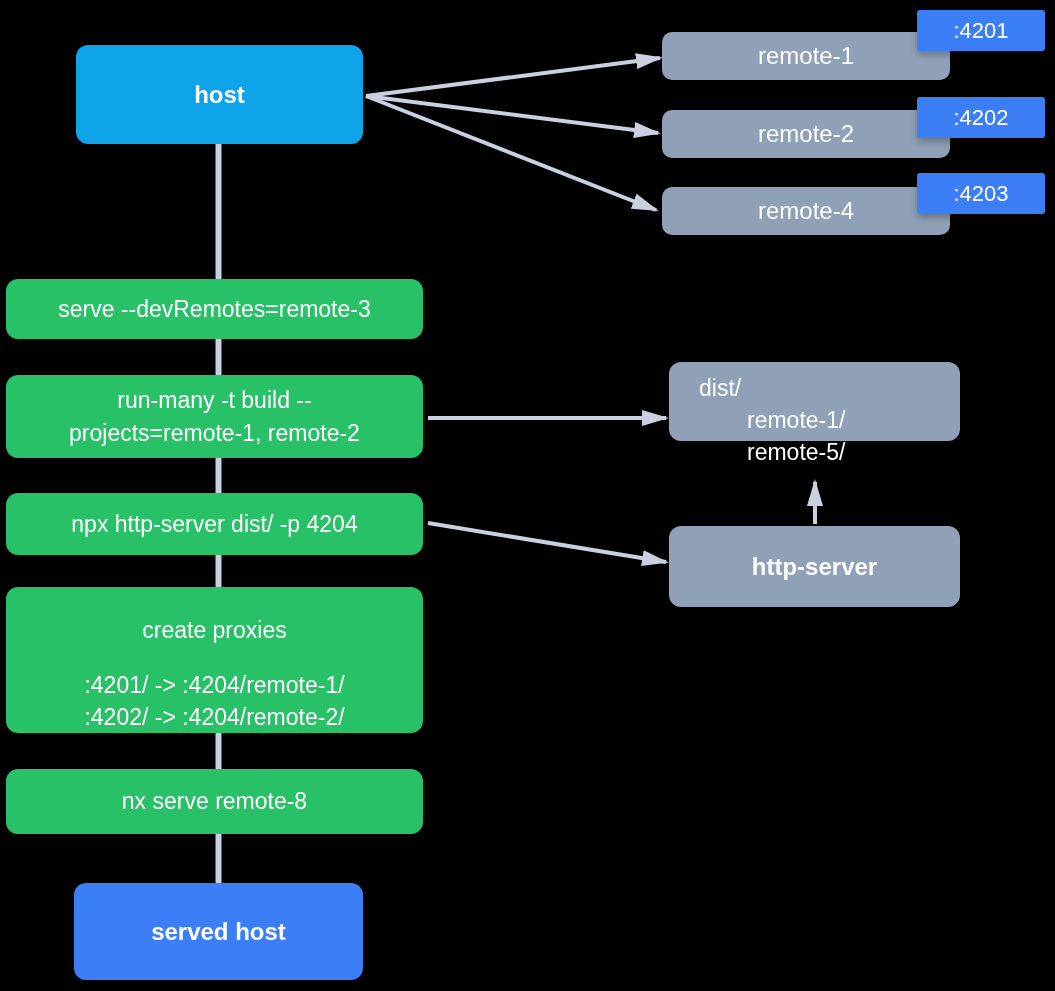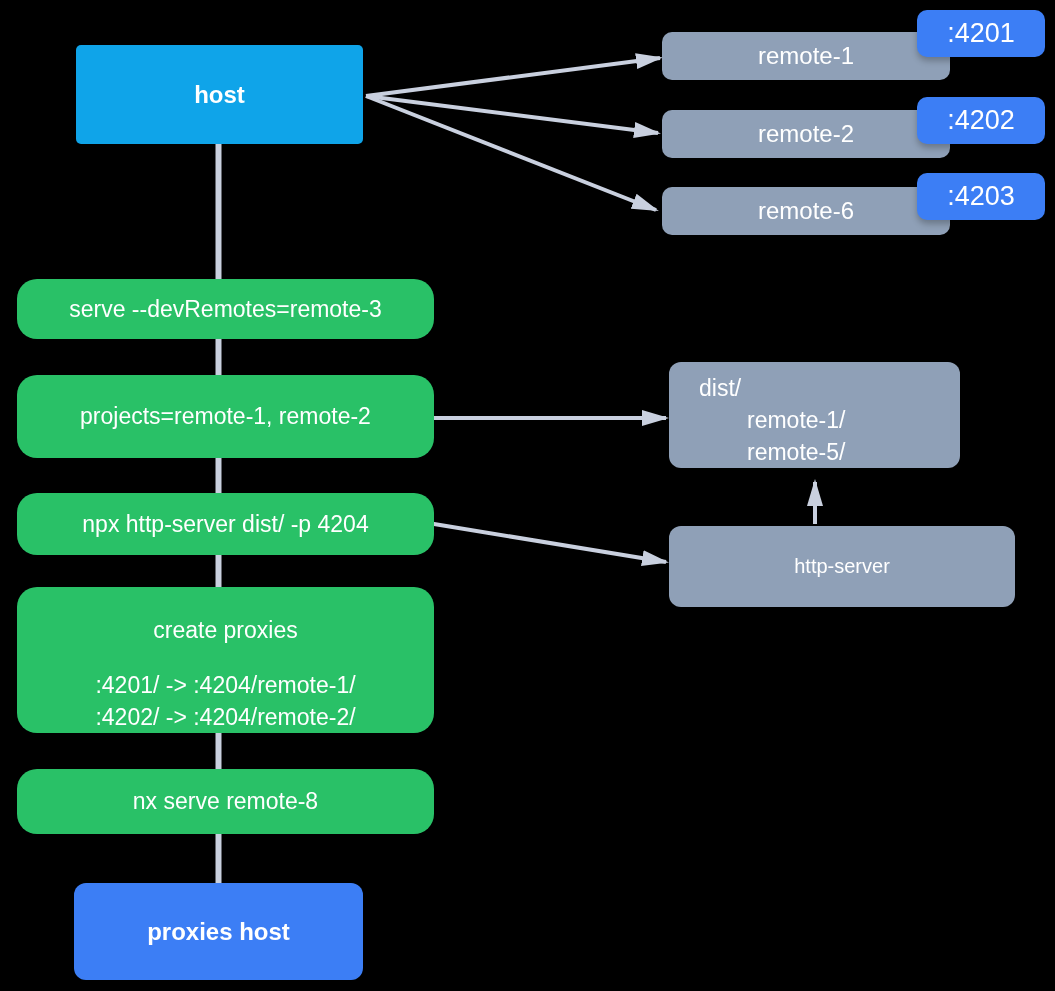--- a/index.html
+++ b/index.html
@@ -41,34 +41,34 @@
     z-index:1;
     display:flex;
     align-items:center;
     justify-content:center;
     color:var(--text-white);
     text-align:center;
   }
   .node-host{
     left:76px;top:45px;width:287px;height:99px;
     background:var(--host-blue);
-    border-radius:5px;
+    border-radius:12px;
     font-size:24px;font-weight:700;
   }
   .node-served-host{
     left:74px;top:883px;width:289px;height:97px;
     background:var(--badge-blue);
     border-radius:12px;
     font-size:24px;font-weight:700;
   }
   .step{
     position:absolute;
-    left:17px;width:417px;
+    left:6px;width:417px;
     background:var(--step-green);
-    border-radius:20px;
+    border-radius:12px;
     color:var(--text-white);
     font-size:23px;font-weight:500;
     z-index:1;
     display:flex;
     flex-direction:column;
     align-items:center;
     justify-content:center;
     text-align:center;
     line-height:33px;
   }
@@ -86,50 +86,50 @@
     color:var(--text-white);
     font-size:24px;font-weight:400;
     display:flex;align-items:center;justify-content:center;
     z-index:1;
   }
   .remote-1{top:32px;}
   .remote-2{top:110px;}
   .remote-3{top:187px;}
   .port-badge{
     position:absolute;
-    left:917px;width:128px;height:47px;
+    left:917px;width:128px;height:41px;
     background:var(--badge-blue);
-    border-radius:10px;
-    color:var(--text-white);
-    font-size:27px;font-weight:500;
+    border-radius:3px;
+    color:var(--text-white);
+    font-size:22px;font-weight:500;
     display:flex;align-items:center;justify-content:center;
     z-index:2;
     box-shadow:0 4px 6px rgba(0,0,0,0.25);
   }
   .badge-1{top:10px;}
   .badge-2{top:97px;}
   .badge-3{top:173px;}
   .node-dist{
-    left:669px;top:362px;width:291px;height:106px;
+    left:669px;top:362px;width:291px;height:79px;
     background:var(--node-gray);
     border-radius:12px;
     font-size:23px;font-weight:500;
     align-items:flex-start;
     justify-content:flex-start;
     flex-direction:column;
     text-align:left;
     padding:10px 0 0 30px;
     line-height:32px;
   }
   .node-dist .indent{padding-left:48px;}
   .node-http-server{
-    left:669px;top:526px;width:346px;height:81px;
+    left:669px;top:526px;width:291px;height:81px;
     background:var(--node-gray);
     border-radius:12px;
-    font-size:20px;font-weight:400;
+    font-size:24px;font-weight:700;
   }
 </style>
 </head>
 <body>
 
 <div class="canvas">
 
   <svg class="connector-layer" viewBox="0 0 1055 991" xmlns="http://www.w3.org/2000/svg">
     <defs>
       <marker id="arrow" markerUnits="userSpaceOnUse" markerWidth="27" markerHeight="16" viewBox="0 0 27 16" refX="24" refY="8" orient="auto">
@@ -157,51 +157,52 @@
   </div>
 
   <div class="remote-box remote-2">
     <span>remote-2</span>
   </div>
   <div class="port-badge badge-2">
     <span>:4202</span>
   </div>
 
   <div class="remote-box remote-3">
-    <span>remote-6</span>
+    <span>remote-4</span>
   </div>
   <div class="port-badge badge-3">
     <span>:4203</span>
   </div>
 
   <div class="step step-serve">
     <span>serve --devRemotes=remote-3</span>
   </div>
 
   <div class="step step-run-many">
+    <span>run-many -t build --</span>
     <span>projects=remote-1, remote-2</span>
   </div>
 
   <div class="step step-npx">
     <span>npx http-server dist/ -p 4204</span>
   </div>
 
   <div class="step step-proxies">
     <span>create proxies</span>
     <span class="spacer"></span>
     <span>:4201/ -&gt; :4204/remote-1/</span>
     <span>:4202/ -&gt; :4204/remote-2/</span>
   </div>
 
   <div class="step step-nx-serve">
     <span>nx serve remote-8</span>
   </div>
 
   <div class="node node-served-host">
-    <span>proxies host</span>
+    <span>served host</span>
   </div>
 
   <div class="node node-dist">
     <span>dist/</span>
     <span class="indent">remote-1/</span>
     <span class="indent">remote-5/</span>
   </div>
 
   <div class="node node-http-server">
     <span>http-server</span>

